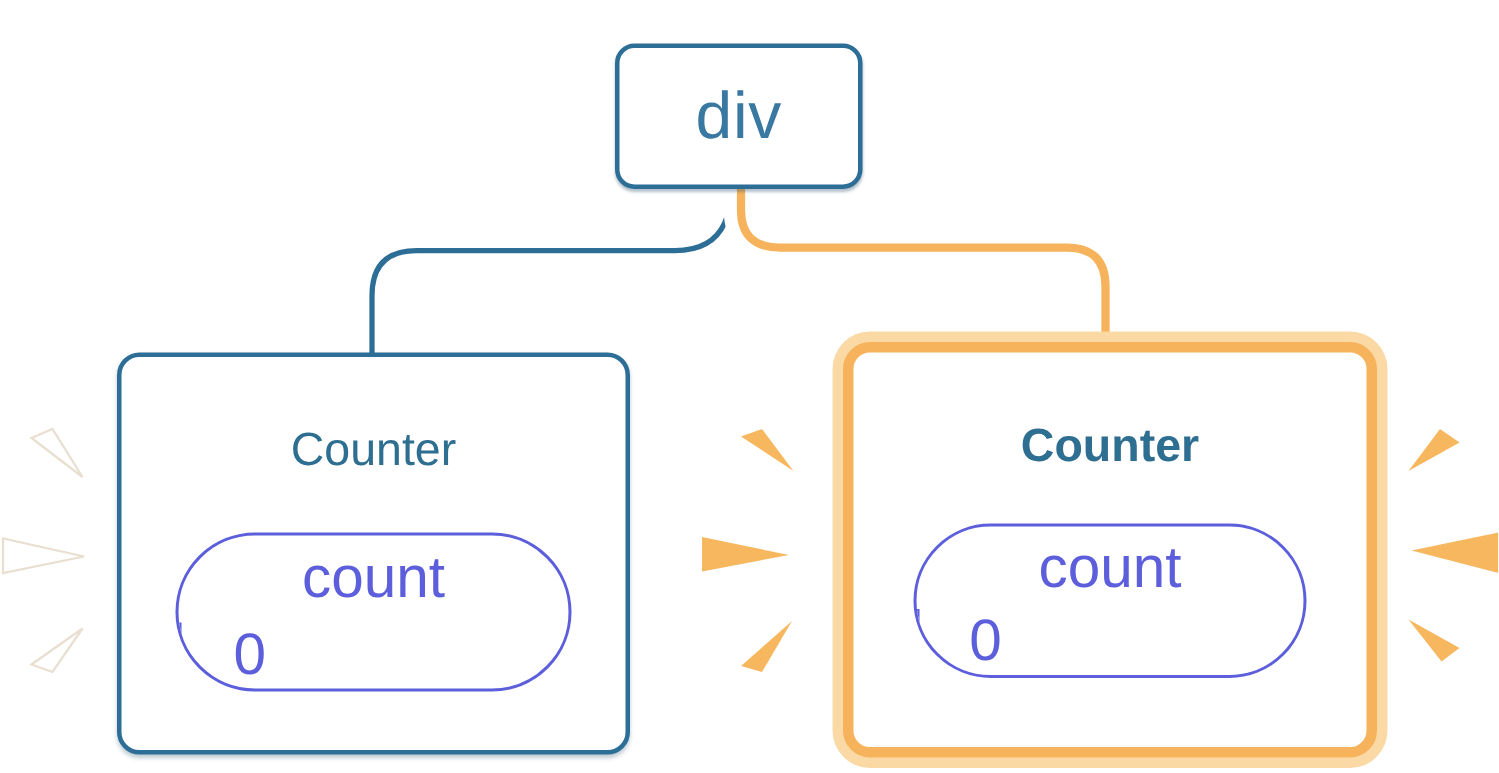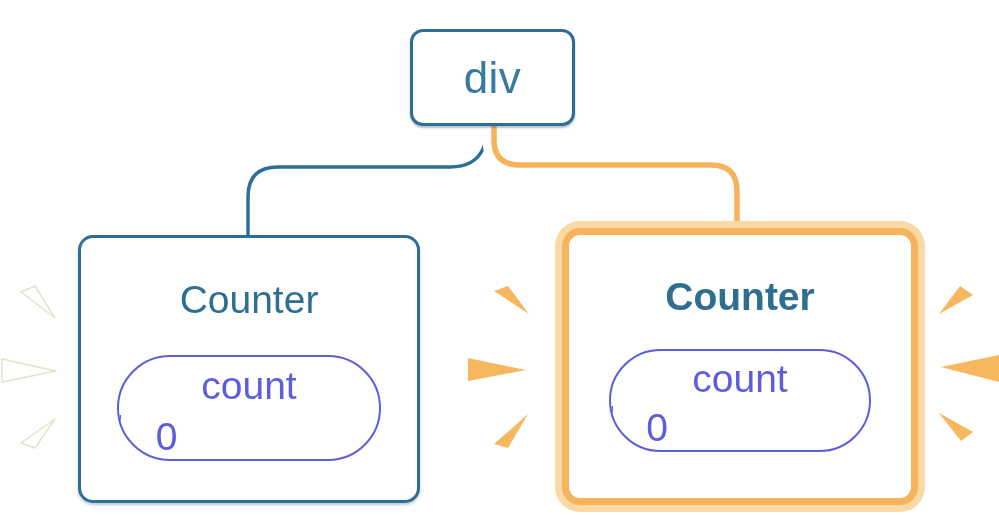--- a/index.html
+++ b/index.html
@@ -50,21 +50,21 @@
     width: 342px; height: 268px;
     background: #ffffff;
     border: 3px solid var(--blue);
     border-radius: 15px;
     box-shadow: 0 2px 3px rgba(38, 78, 105, 0.3);
     display: flex; flex-direction: column; align-items: center;
     padding-top: 38px;
     z-index: 2;
   }
   .card-title {
-    font-size: 39px; line-height: 48px; font-weight: 500;
+    font-size: 31px; line-height: 48px; font-weight: 500;
     color: var(--title-blue);
   }
   .card-title.bold { font-weight: 700; }
 
   
   .card-right-ring {
     position: absolute; left: 555px; top: 221px;
     width: 370px; height: 291px;
     background: var(--orange-light);
     border-radius: 25px;

